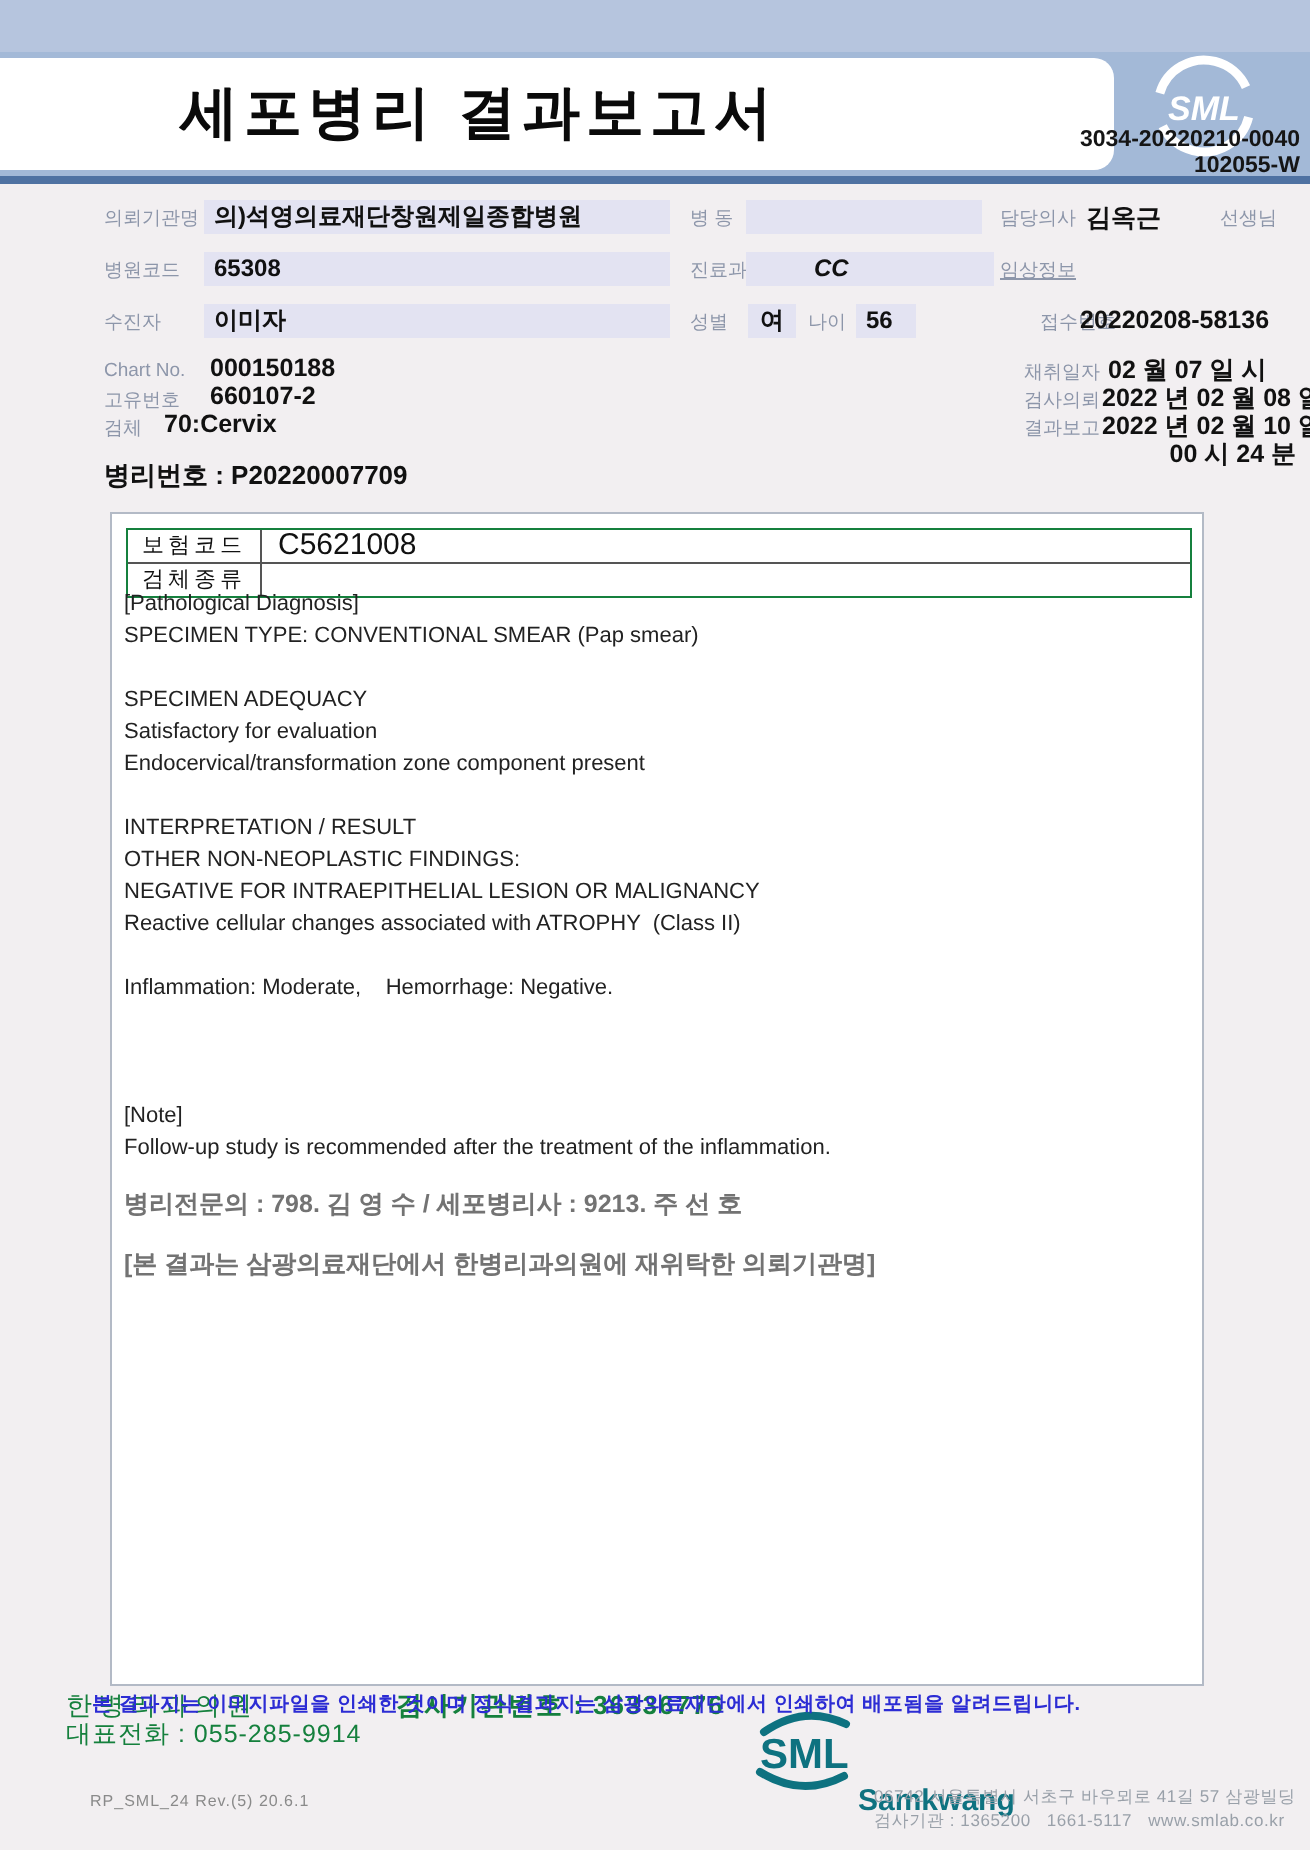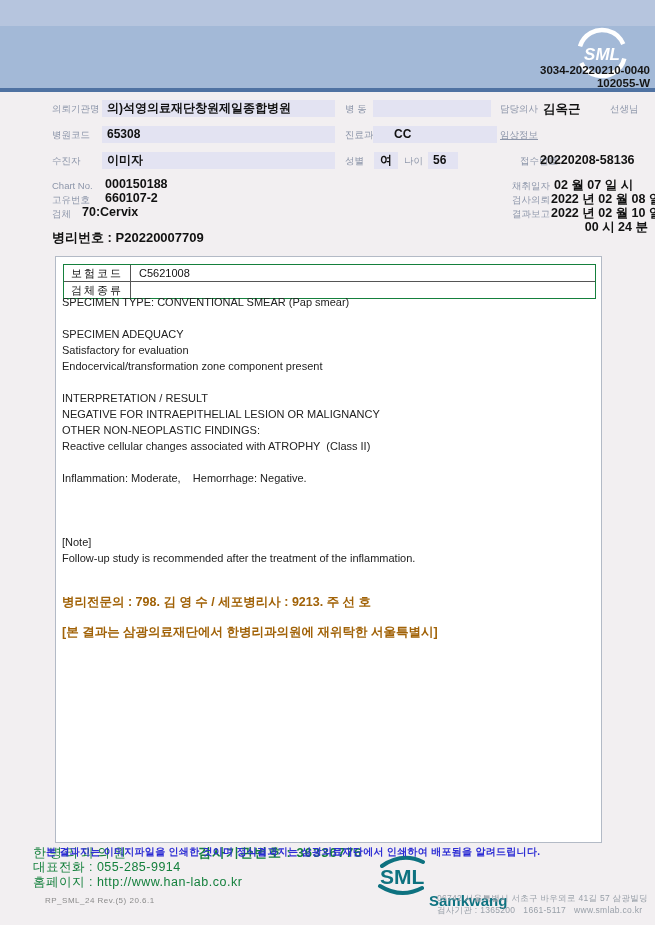--- a/index.html
+++ b/index.html
@@ -25,42 +25,45 @@
 
   
   .content-box{position:absolute;left:55px;top:256px;width:547px;height:587px;background:#ffffff;
                border:1px solid #b3bac6;box-sizing:border-box;}
   .code-table{position:absolute;left:63px;top:264px;width:531px;border:1px solid #15803d;
               border-collapse:collapse;}
   .code-table .row{display:flex;height:16px;line-height:16px;}
   .code-table .row + .row{border-top:1px solid #555;flex-direction:column;}
   .code-table .c1{width:66px;border-right:1px solid #555;text-align:center;font-size:11px;
                   letter-spacing:2px;color:#111;}
-  .code-table .c2{flex:1;font-size:11px;padding-left:8px;color:#111;}
+  .code-table .c2{flex:1;font-size:15px;padding-left:8px;color:#111;}
 
   .body-lines{position:absolute;left:62px;top:294px;width:525px;}
   .body-line{height:16px;line-height:16px;font-size:11px;color:#222;white-space:pre;}
-  .kr-line{position:absolute;left:62px;font-size:12.5px;font-weight:bold;color:#a16207;white-space:pre;}
+  .kr-line{position:absolute;left:62px;font-size:12.5px;font-weight:bold;color:#737373;white-space:pre;}
 
   
   .foot-black{position:absolute;color:#15803d;white-space:pre;}
   .notice{position:absolute;left:46px;top:845px;font-size:10px;font-weight:bold;color:#2c2cd4;
           letter-spacing:0.3px;z-index:4;white-space:pre;text-align:right;}
   .form-code{position:absolute;left:45px;top:896px;font-size:8px;color:#8a8a8a;letter-spacing:0.5px;}
   .sml-name{position:absolute;left:429px;top:858px;font-size:15px;font-weight:bold;color:#0e7280;
             line-height:17px;white-space:pre;}
   .sml-addr{position:absolute;font-size:8.5px;color:#99a0a9;white-space:pre;letter-spacing:0.3px;}
 </style>
 </head>
 <body>
 
 <div class="page">
 
   <div class="strip-top"></div>
   <div class="header-band"></div>
+  <div class="title-box">
+    <span class="t">세포병리 결과보고서</span>
+  </div>
   <div style="position:absolute;left:573px;top:27px;z-index:5;">
     <svg width="58" height="54" viewBox="0 0 58 54">
       <circle cx="29" cy="26" r="23" fill="none" stroke="#ffffff" stroke-width="4.5" stroke-dasharray="56 17 56 17" transform="rotate(14 29 26)"></circle>
       <text x="29" y="33" text-anchor="middle" font-family="Liberation Sans, sans-serif" font-size="17" font-weight="bold" font-style="italic" fill="#ffffff">SML</text>
     </svg>
   </div>
   <div class="doc-numbers">
     <div>3034-20220210-0040</div>
     <div>102055-W</div>
   </div>
@@ -70,21 +73,21 @@
   <span class="fbox" style="left:102px;top:100px;width:233px;">의)석영의료재단창원제일종합병원</span>
   <span class="lbl" style="left:345px;top:103px;">병 동</span>
   <span class="fbox" style="left:373px;top:100px;width:118px;"></span>
   <span class="lbl" style="left:500px;top:103px;text-align:center;">담당의사</span>
   <span class="val" style="left:543px;top:101px;">김옥근</span>
   <span class="lbl" style="left:610px;top:103px;">선생님</span>
 
   <span class="lbl" style="left:52px;top:129px;">병원코드</span>
   <span class="fbox" style="left:102px;top:126px;width:233px;">65308</span>
   <span class="lbl" style="left:345px;top:129px;">진료과</span>
-  <span class="fbox" style="left:373px;top:126px;width:124px;padding-left:21px;">CC</span>
+  <span class="fbox" style="left:373px;top:126px;width:124px;padding-left:34px;font-style:italic;">CC</span>
   <span class="lbl" style="left:500px;top:129px;text-decoration:underline;">임상정보</span>
   <span class="val" style="left:543px;top:127px;"></span>
 
   <span class="lbl" style="left:52px;top:155px;">수진자</span>
   <span class="fbox" style="left:102px;top:152px;width:233px;">이미자</span>
   <span class="lbl" style="left:345px;top:155px;">성별</span>
   <span class="fbox" style="left:374px;top:152px;width:24px;padding-left:6px;">여</span>
   <span class="lbl" style="left:404px;top:155px;">나이</span>
   <span class="fbox" style="left:428px;top:152px;width:30px;">56</span>
   <span class="lbl" style="left:500px;top:155px;margin-left:20px;">접수번호</span>
@@ -112,47 +115,47 @@
       <div class="c1">보험코드</div>
       <div class="c2">C5621008</div>
     </div>
     <div class="row">
       <div class="c1">검체종류</div>
       <div class="c2"></div>
     </div>
   </div>
 
   <div class="body-lines">
+      <div class="body-line">[Pathological Diagnosis]</div>
       <div class="body-line">SPECIMEN TYPE: CONVENTIONAL SMEAR (Pap smear)</div>
       <div class="body-line">&nbsp;</div>
       <div class="body-line">SPECIMEN ADEQUACY</div>
       <div class="body-line">Satisfactory for evaluation</div>
       <div class="body-line">Endocervical/transformation zone component present</div>
       <div class="body-line">&nbsp;</div>
       <div class="body-line">INTERPRETATION / RESULT</div>
+      <div class="body-line">OTHER NON-NEOPLASTIC FINDINGS:</div>
       <div class="body-line">NEGATIVE FOR INTRAEPITHELIAL LESION OR MALIGNANCY</div>
-      <div class="body-line">OTHER NON-NEOPLASTIC FINDINGS:</div>
       <div class="body-line">Reactive cellular changes associated with ATROPHY  (Class II)</div>
       <div class="body-line">&nbsp;</div>
       <div class="body-line">Inflammation: Moderate,    Hemorrhage: Negative.</div>
       <div class="body-line">&nbsp;</div>
       <div class="body-line">&nbsp;</div>
       <div class="body-line">&nbsp;</div>
       <div class="body-line">[Note]</div>
       <div class="body-line">Follow-up study is recommended after the treatment of the inflammation.</div>
     </div>
 
   <span class="kr-line" style="top:594px;">병리전문의 : 798. 김 영 수 / 세포병리사 : 9213. 주 선 호</span>
-  <span class="kr-line" style="top:624px;">[본 결과는 삼광의료재단에서 한병리과의원에 재위탁한 서울특별시]</span>
+  <span class="kr-line" style="top:624px;">[본 결과는 삼광의료재단에서 한병리과의원에 재위탁한 의뢰기관명]</span>
 
   <span class="foot-black" style="left:33px;top:844px;font-size:13px;letter-spacing:3px;z-index:2;">한병리과의원</span>
   <span class="foot-black" style="left:198px;top:844px;font-size:13px;font-weight:bold;letter-spacing:1px;z-index:2;">검사기관번호 : 36336776</span>
   <span class="notice">본 결과지는 이미지파일을 인쇄한 것이며 정식결과지는 삼광의료재단에서 인쇄하여 배포됨을 알려드립니다.</span>
   <span class="foot-black" style="left:33px;top:859px;font-size:12.5px;letter-spacing:0.5px;">대표전화 : 055-285-9914</span>
-  <span class="foot-black" style="left:33px;top:874px;font-size:12.5px;letter-spacing:0.5px;">홈페이지 : http://www.han-lab.co.kr</span>
   <span class="form-code">RP_SML_24 Rev.(5) 20.6.1</span>
 
   <div style="position:absolute;left:377px;top:854px;">
     <svg width="50" height="42" viewBox="0 0 50 42">
       <path d="M5,12 Q25,-2 46,8" fill="none" stroke="#0e7280" stroke-width="4" stroke-linecap="round"></path>
       <path d="M3,32 Q24,45 45,34" fill="none" stroke="#0e7280" stroke-width="4" stroke-linecap="round"></path>
       <text x="3" y="30" font-family="Liberation Sans, sans-serif" font-size="21" font-weight="bold" fill="#0e7280">SML</text>
     </svg>
   </div>
   <div class="sml-name">

